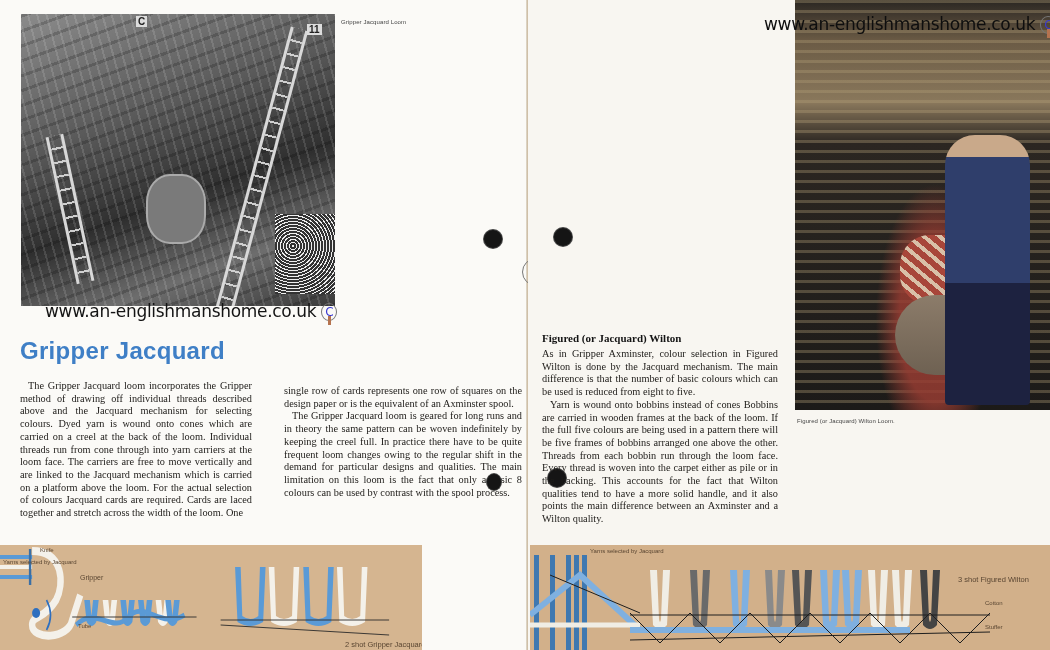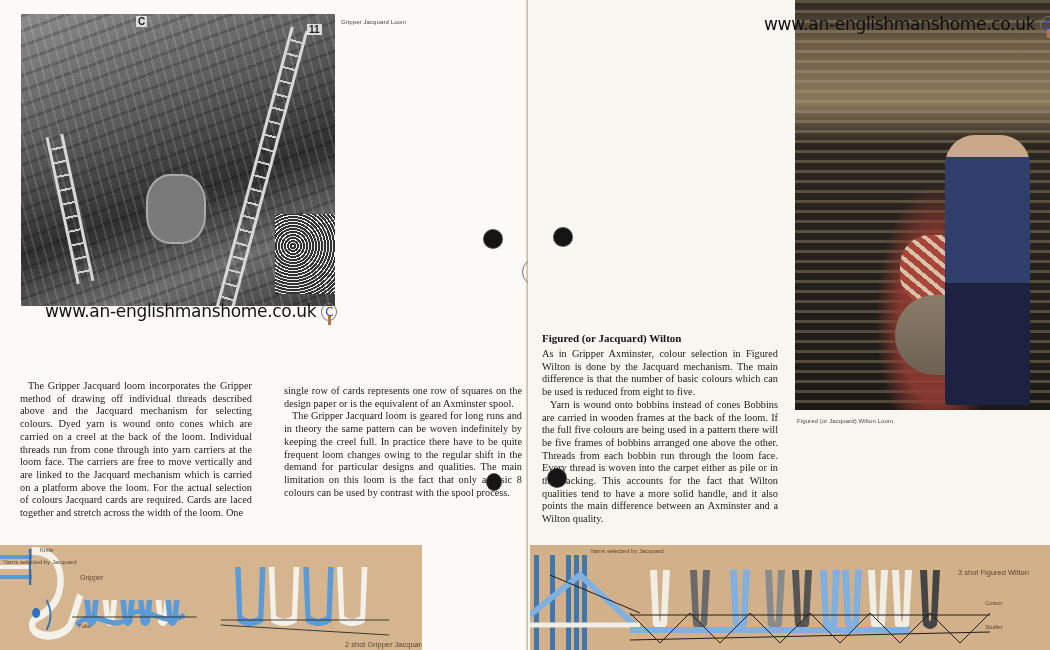--- a/index.html
+++ b/index.html
@@ -83,20 +83,21 @@
     <div class="speckle"></div>
     <span class="marker" style="left:115px;top:2px;">C</span>
     <span class="marker" style="left:286px;top:10px;">11</span>
   </div>
   <div class="caption" style="left:341px;top:19px;">Gripper Jacquard Loom</div>
 
   <div class="watermark" style="left:45px;top:301px;">
     <span>www.an-englishmanshome.co.uk</span><span class="wm-logo">C</span>
   </div>
 
+  <h1 class="heading-blue">Gripper Jacquard</h1>
 
   <div class="body-text col-1">
     <p>The Gripper Jacquard loom incorporates the Gripper method of drawing off individual threads described above and the Jacquard mechanism for selecting colours. Dyed yarn is wound onto cones which are carried on a creel at the back of the loom. Individual threads run from cone through into yarn carriers at the loom face. The carriers are free to move vertically and are linked to the Jacquard mechanism which is carried on a platform above the loom. For the actual selection of colours Jacquard cards are required.  Cards are laced together and stretch across the width of the loom.  One</p>
   </div>
   <div class="body-text col-2">
     <p class="first">single row of cards represents one row of squares on the design paper or is the equivalent of an Axminster spool.</p>
     <p>The Gripper Jacquard loom is geared for long runs and in theory the same pattern can be woven indefinitely by keeping the creel full. In practice there have to be quite frequent loom changes owing to the regular shift in the demand for particular designs and qualities. The main limitation on this loom is the fact that only a basic 8 colours can be used by contrast with the spool process.</p>
   </div>
 
   <div class="punch" style="left:484px;top:230px;"></div>
@@ -190,16 +191,16 @@
         <path d="M338 25 L341 80 Q348 88 355 80 L358 25 L351 25 L349 74 Q348 80 347 74 L345 25Z" fill="#f0ede5"></path>
         <path d="M362 25 L365 80 Q372 88 379 80 L382 25 L375 25 L373 74 Q372 80 371 74 L369 25Z" fill="#f0ede5"></path>
         <path d="M390 25 L393 80 Q400 88 407 80 L410 25 L403 25 L401 74 Q400 80 399 74 L397 25Z" fill="#444"></path>
       </g>
     <rect x="100" y="82" width="280" height="6" fill="#7fb0e0"></rect>
     <polyline id="zigzag-right" fill="none" stroke="#1e1e1e" stroke-width="1" points="100,68 130,98 160,68 190,98 220,68 250,98 280,68 310,98 340,68 370,98 400,68 430,98 460,68"></polyline>
     <line x1="100" y1="70" x2="460" y2="70" stroke="#1e1e1e" stroke-width="1"></line>
     <line x1="100" y1="95" x2="460" y2="87" stroke="#1e1e1e" stroke-width="1"></line>
   </svg>
   <div class="dlabel" style="left:60px;top:3px;width:58px;">Yarns selected by Jacquard</div>
-  <div class="dlabel big" style="left:428px;top:24px;">3 shot Figured Wilton</div>
+  <div class="dlabel big" style="left:428px;top:31px;">3 shot Figured Wilton</div>
   <div class="dlabel" style="left:455px;top:55px;">Cotton</div>
   <div class="dlabel" style="left:455px;top:79px;">Stuffer</div>
 </div>
 
 </body></html>

